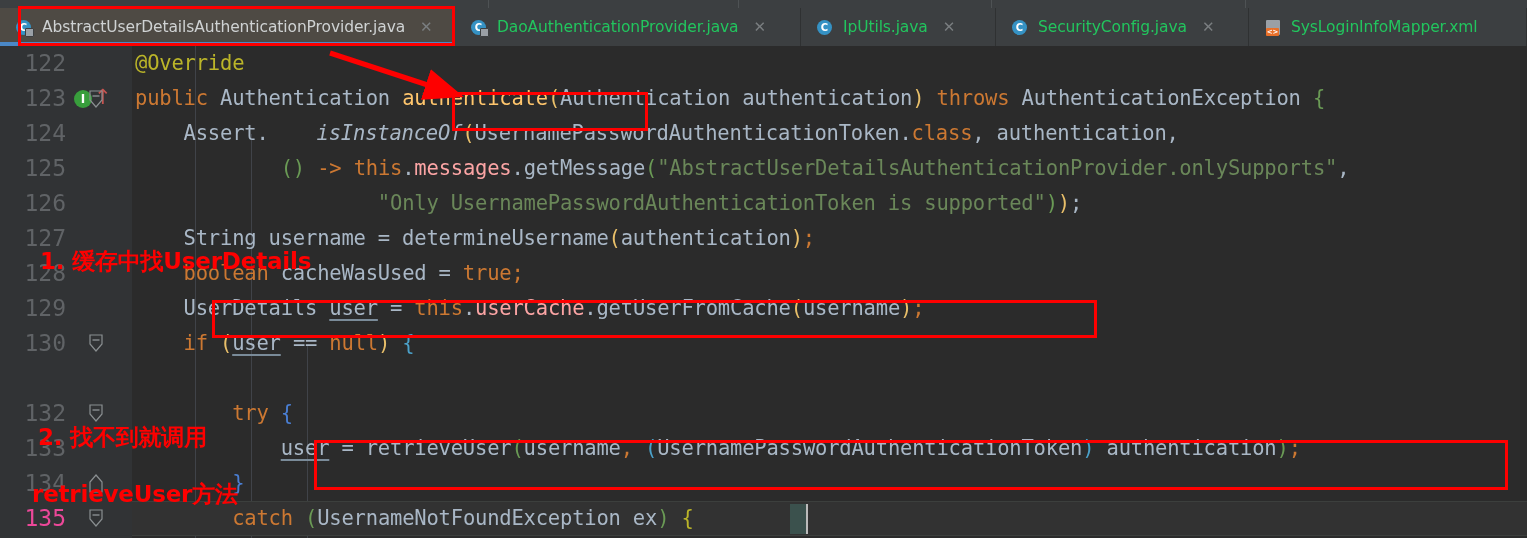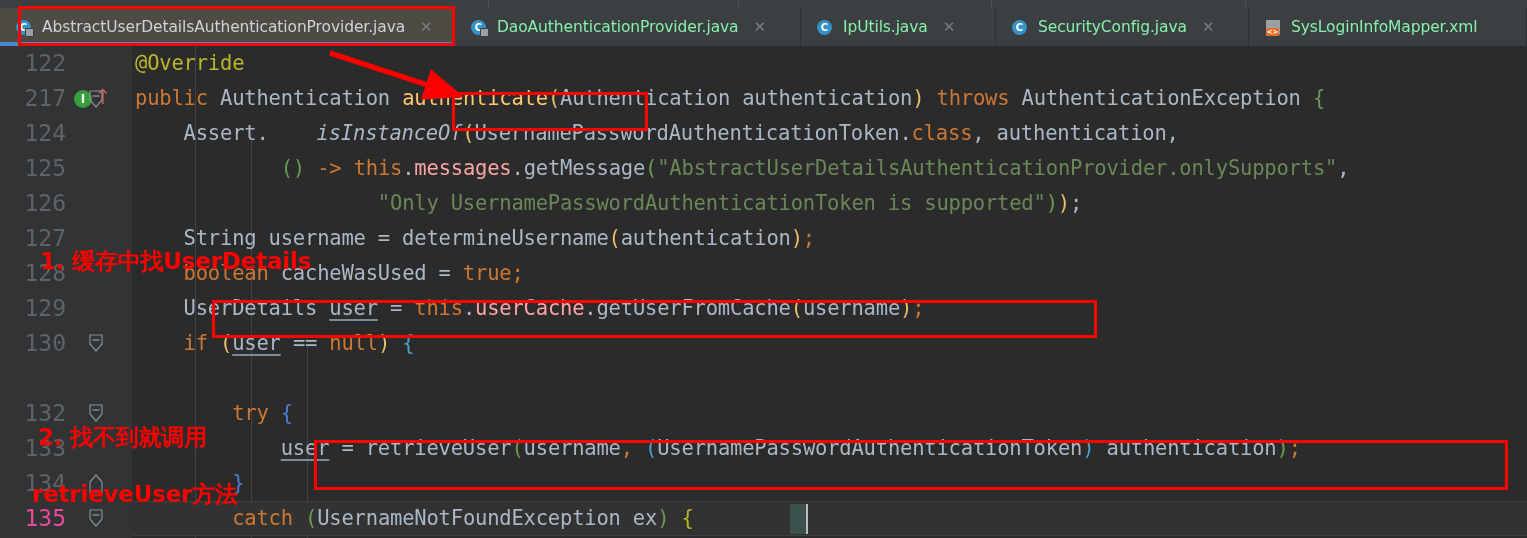--- a/index.html
+++ b/index.html
@@ -59,21 +59,21 @@
   }
   .tab.active .tab-underline {
     position: absolute;
     left: 0; right: 0; bottom: 0;
     height: 4px;
     background: #4a88c7;
   }
   .tab-label {
     font-family: "DejaVu Sans", sans-serif;
     font-size: 15.5px;
-    color: #86efac;
+    color: #22c55e;
     letter-spacing: -0.1px;
   }
   .tab.active .tab-label { color: #cfd2d3; }
   .tab-close {
     font-family: "DejaVu Sans", sans-serif;
     font-size: 15px;
     color: #7a7e80;
     line-height: 1;
     margin-left: 6px;
   }
@@ -328,21 +328,21 @@
     <div class="guide" style="left:195px; top:0;   height:492px;"></div>
     <div class="guide" style="left:251px; top:88px;height:404px;"></div>
     <div class="guide" style="left:307px; top:300px;height:192px;"></div>
 
     <div class="row" style="top:0px">
       <span class="lnum">122</span>
       <span class="code"><span class="ann">@Override</span></span>
     </div>
 
     <div class="row" style="top:35px">
-      <span class="lnum">217</span>
+      <span class="lnum">123</span>
       <span class="glyph-override" style="top:9px">I</span>
       <span class="glyph-arrow" style="top:6px">↑</span>
       <span class="fold" style="top:9px">
         <svg width="16" height="20" viewBox="0 0 16 20">
           <path d="M2 1 L14 1 L14 10 L8 17 L2 10 Z" fill="none" stroke="#8a8f91" stroke-width="1.2"></path>
           <line x1="4.5" y1="6" x2="11.5" y2="6" stroke="#8a8f91" stroke-width="1.4"></line>
         </svg>
       </span>
       <span class="code"><span class="kw">public</span> <span class="plain">Authentication</span> <span class="mth">authenticate</span><span class="p1">(</span><span class="plain">Authentication authentication</span><span class="p1">)</span> <span class="kw">throws</span> <span class="plain">AuthenticationException</span> <span class="p3">{</span></span>
     </div>

